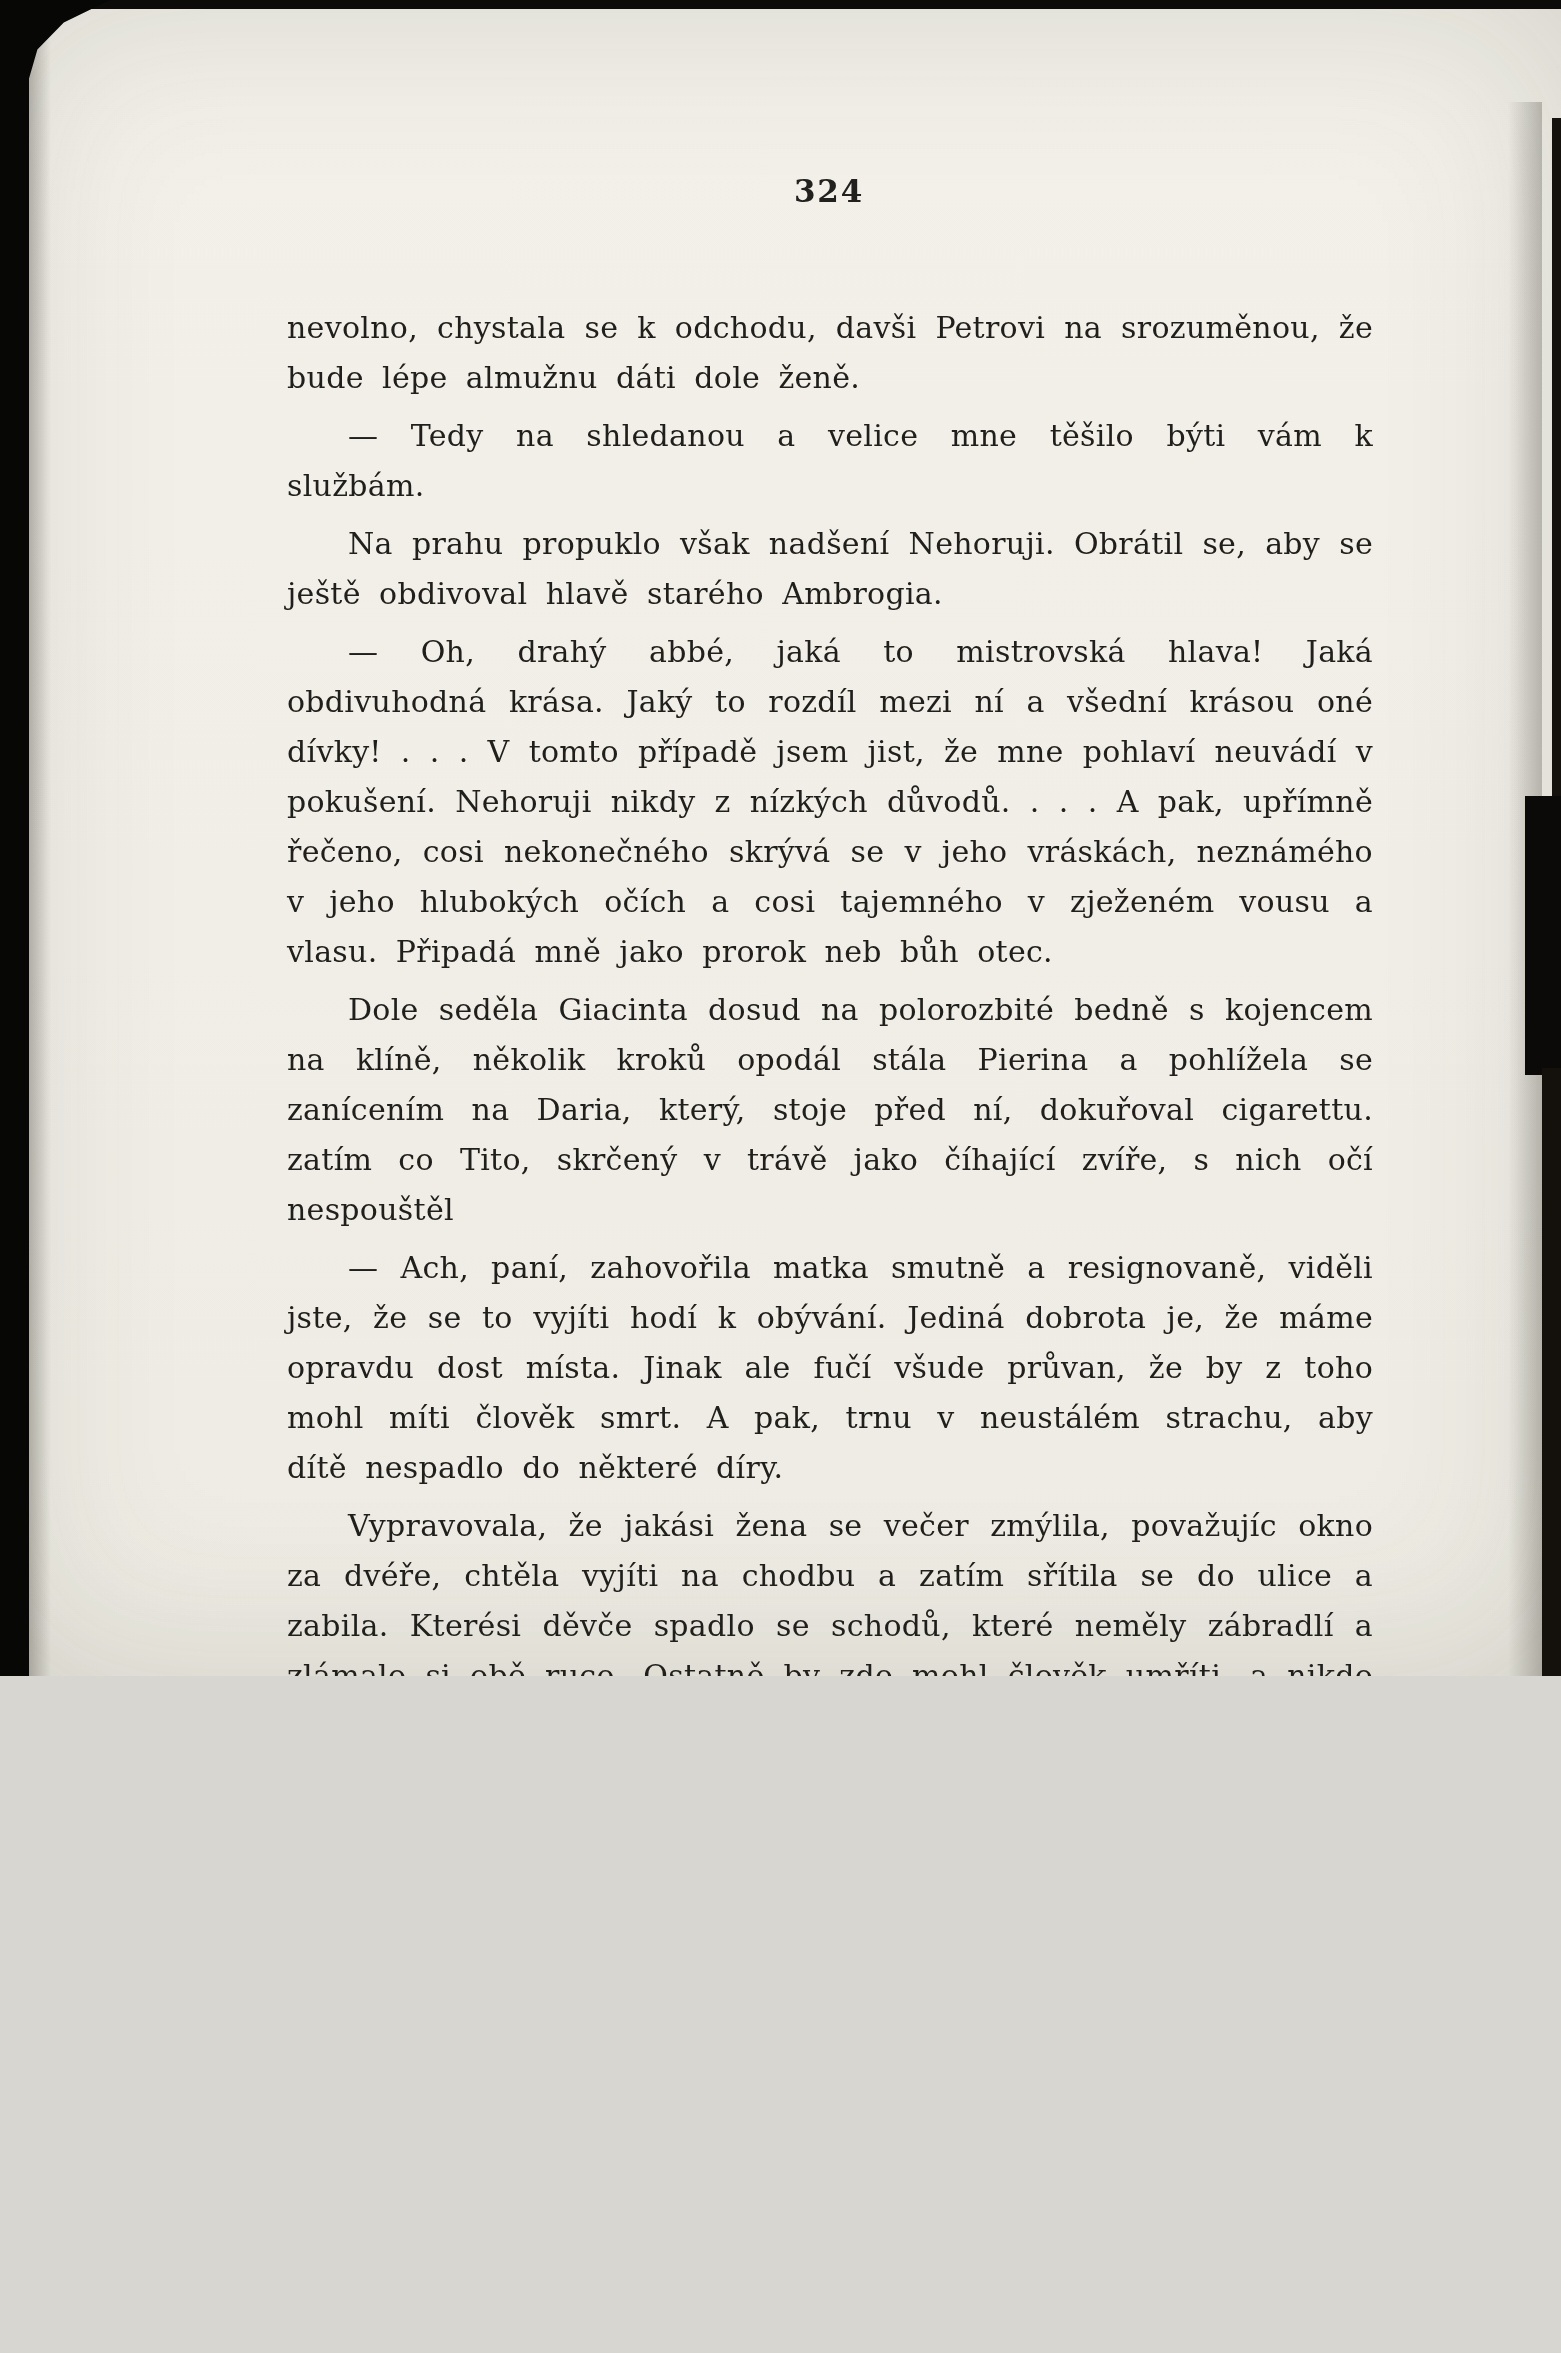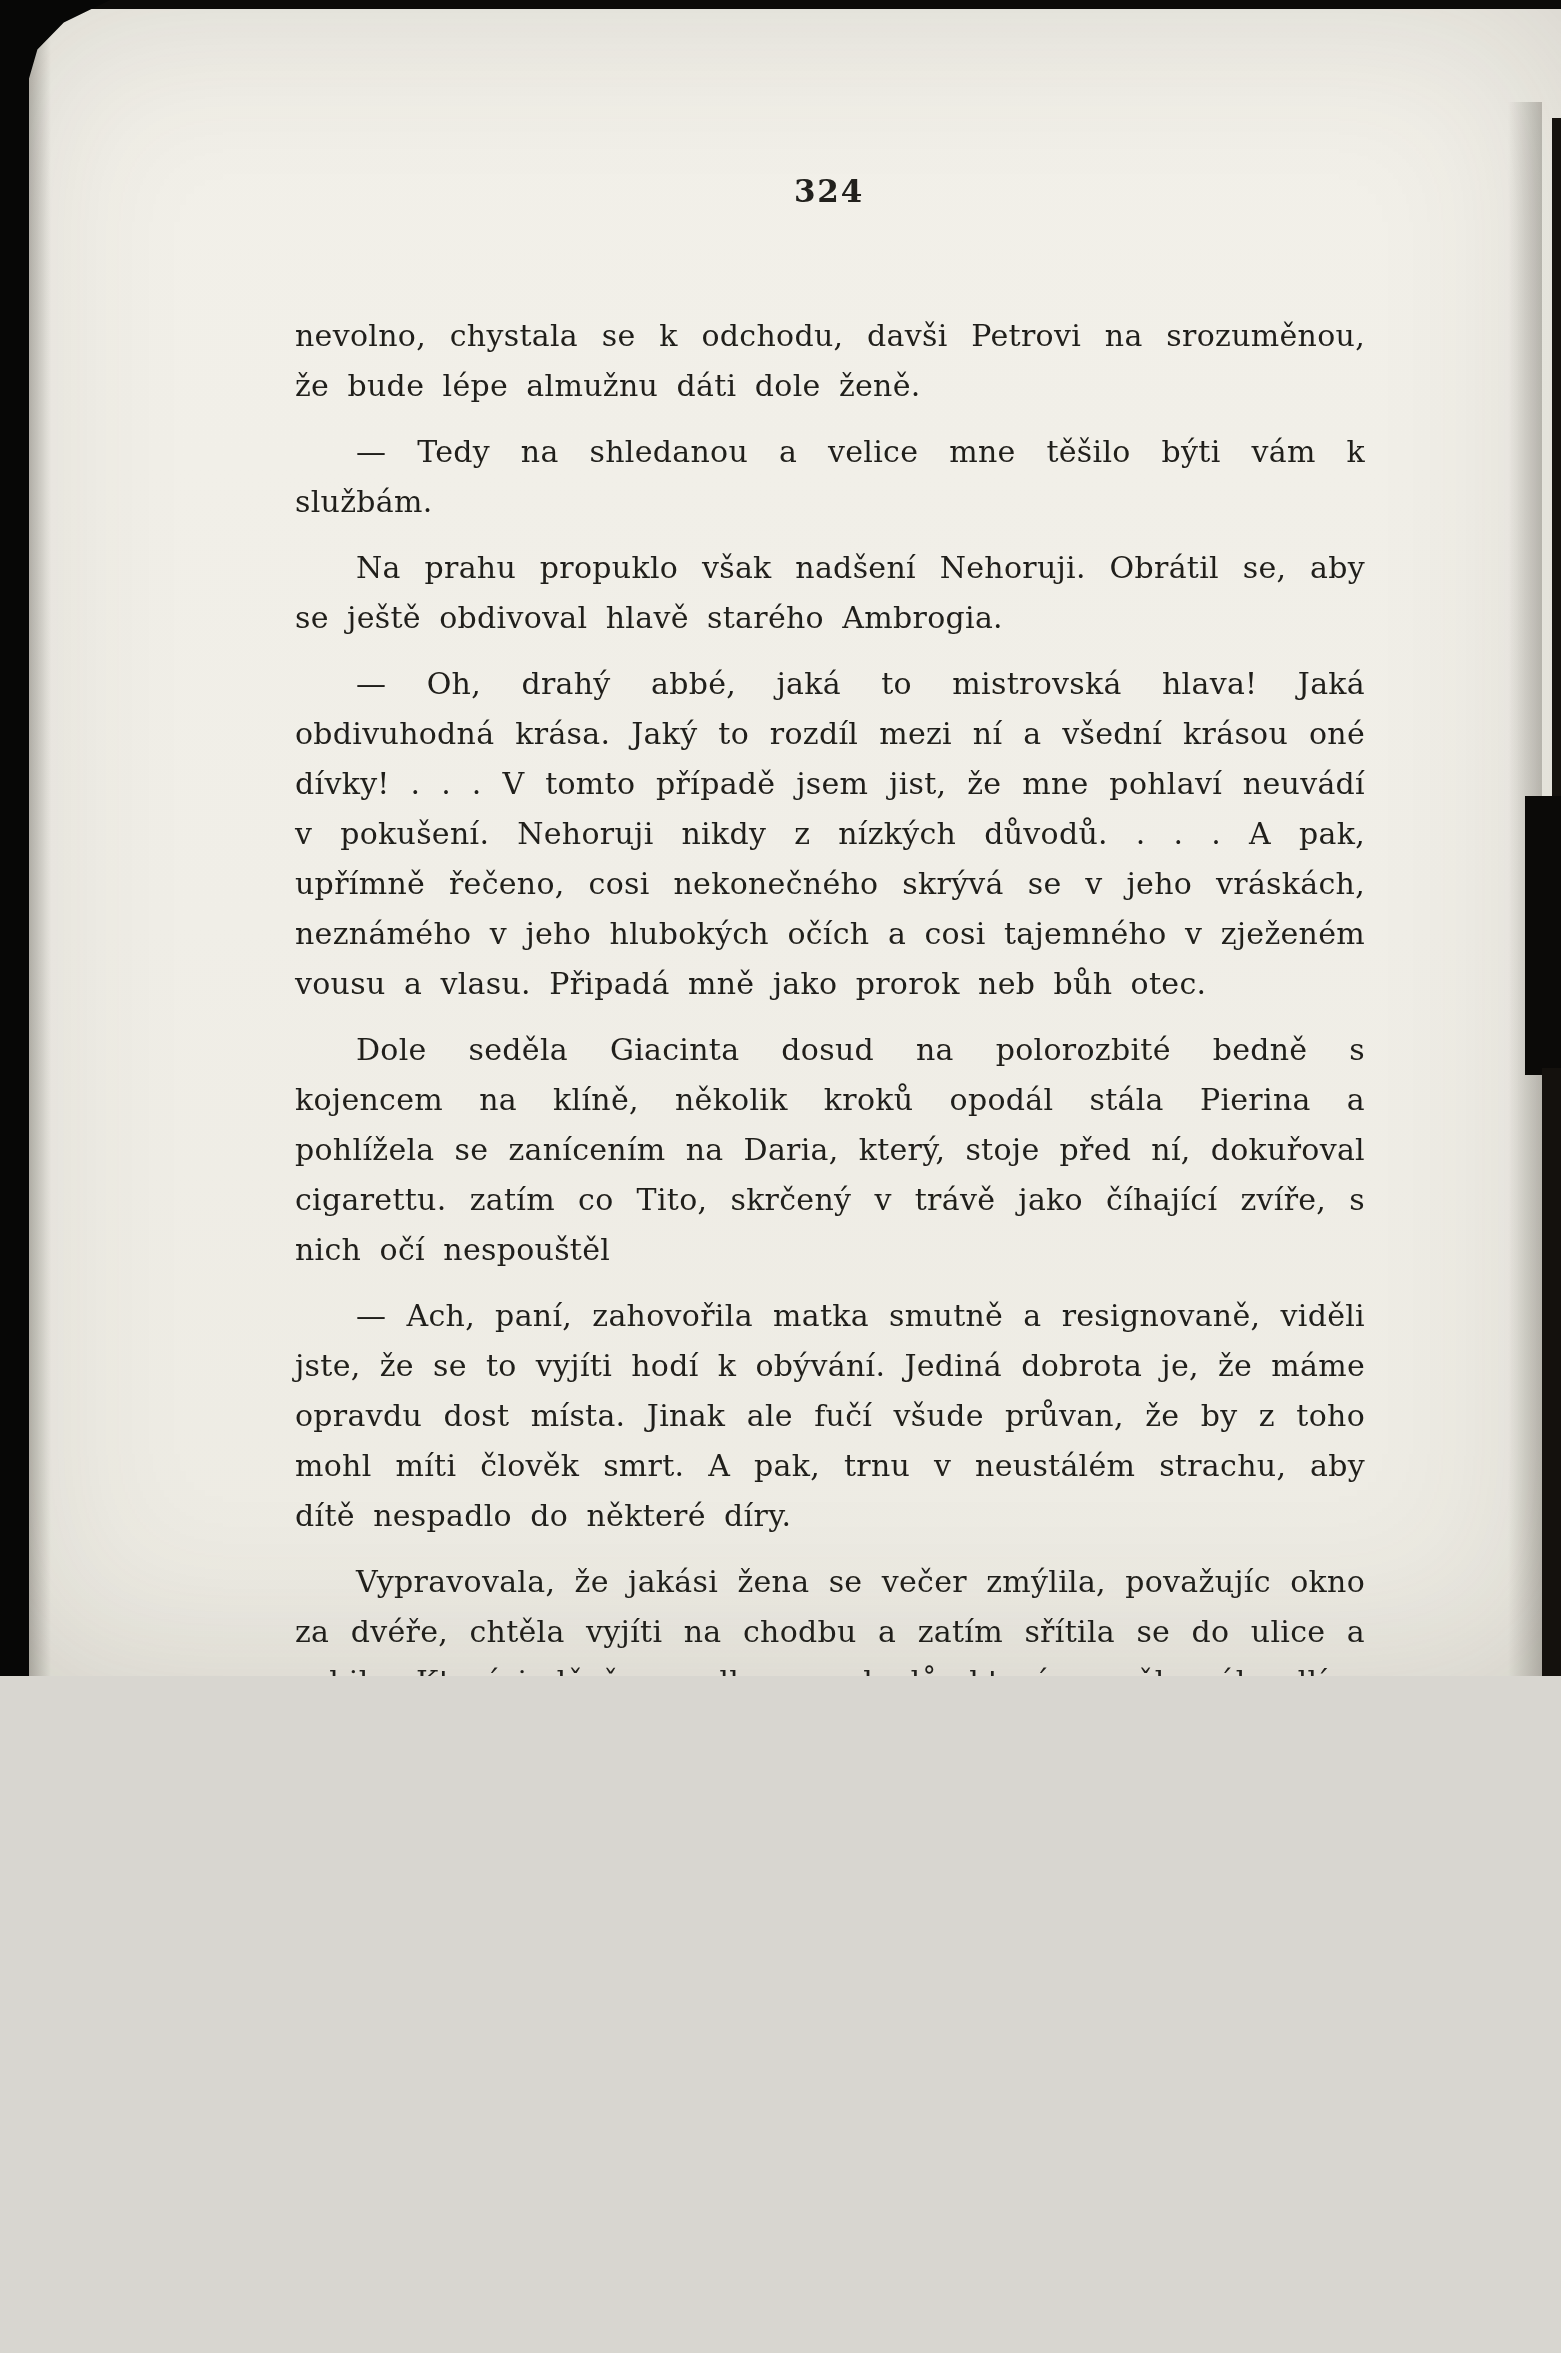--- a/index.html
+++ b/index.html
@@ -82,21 +82,21 @@
     left: 279px;
     width: 1102px;
     font-size: 30px;
     line-height: 50px;
     text-align: justify;
     word-spacing: 8.5px;
     letter-spacing: 0.3px;
     color: #201f1b;
   }
   .text-block p {
-    margin: 16px;
+    margin: 8px;
     padding: 0;
     hyphens: none;
   }
   .text-block p.ind {
     text-indent: 61px;
   }
 </style>
 </head>
 <body>
 

